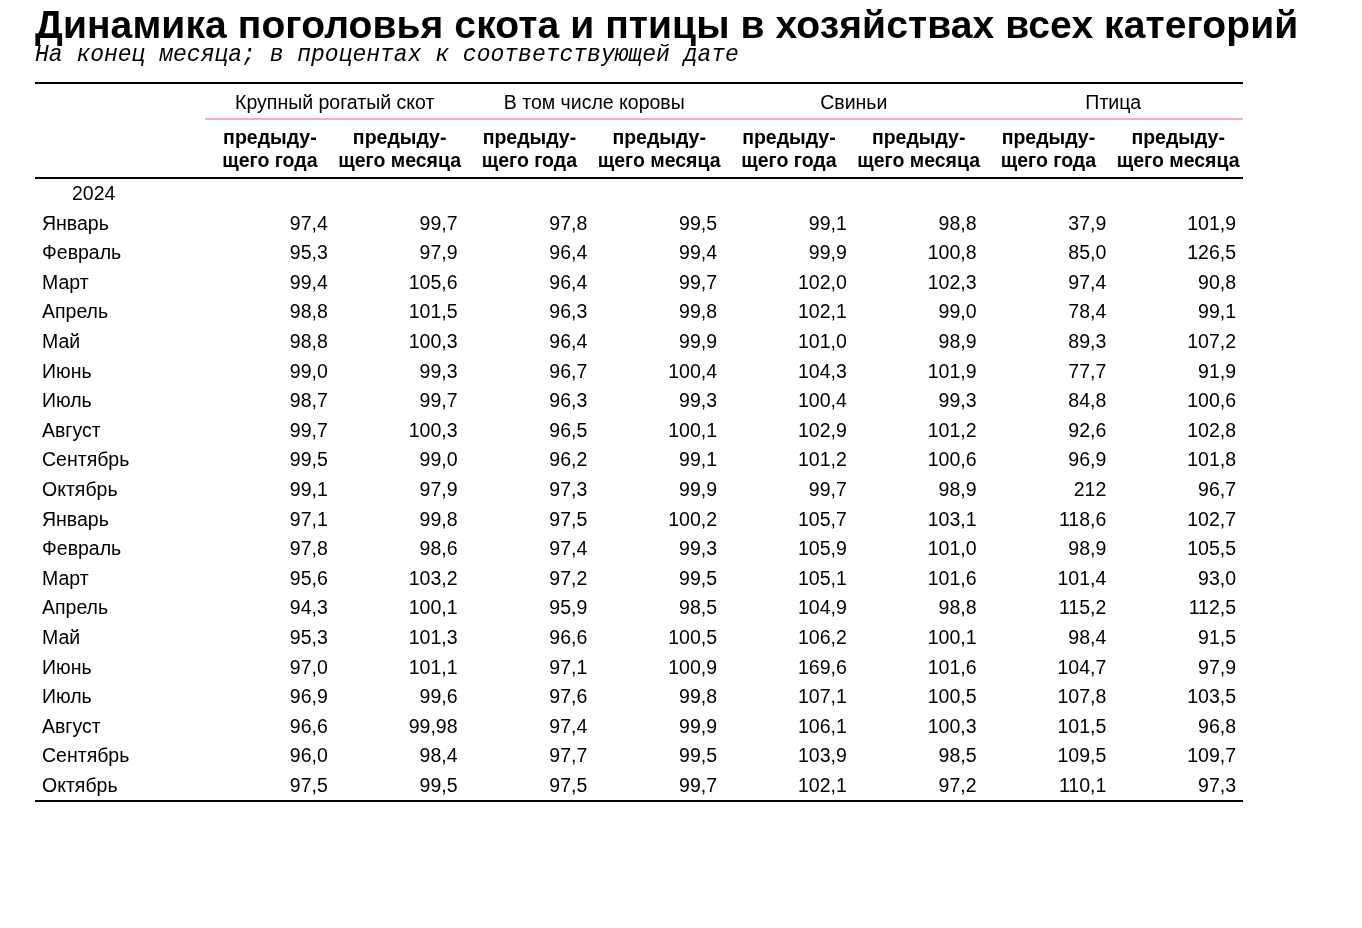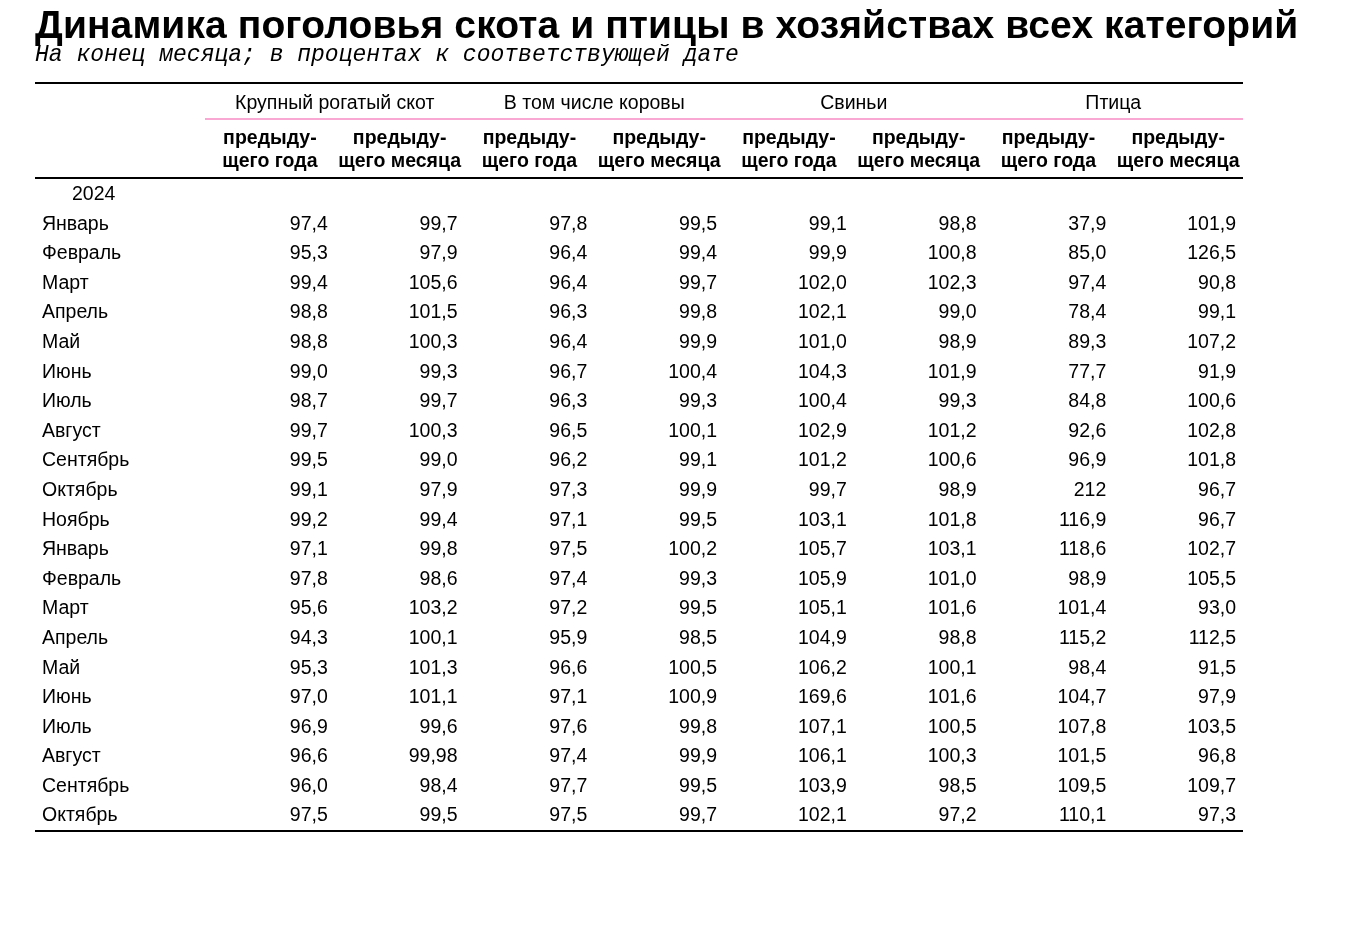--- a/index.html
+++ b/index.html
@@ -172,31 +172,20 @@
         <td class="v">99,1</td>
         <td class="v">97,9</td>
         <td class="v">97,3</td>
         <td class="v">99,9</td>
         <td class="v">99,7</td>
         <td class="v">98,9</td>
         <td class="v">212</td>
         <td class="v">96,7</td>
       </tr>
       <tr class="month">
-        <td class="m">Ноябрь</td>
-        <td class="v">99,2</td>
-        <td class="v">99,4</td>
-        <td class="v">97,1</td>
-        <td class="v">99,5</td>
-        <td class="v">103,1</td>
-        <td class="v">101,8</td>
-        <td class="v">116,9</td>
-        <td class="v">96,7</td>
-      </tr>
-      <tr class="month">
         <td class="m">Январь</td>
         <td class="v">97,1</td>
         <td class="v">99,8</td>
         <td class="v">97,5</td>
         <td class="v">100,2</td>
         <td class="v">105,7</td>
         <td class="v">103,1</td>
         <td class="v">118,6</td>
         <td class="v">102,7</td>
       </tr>

